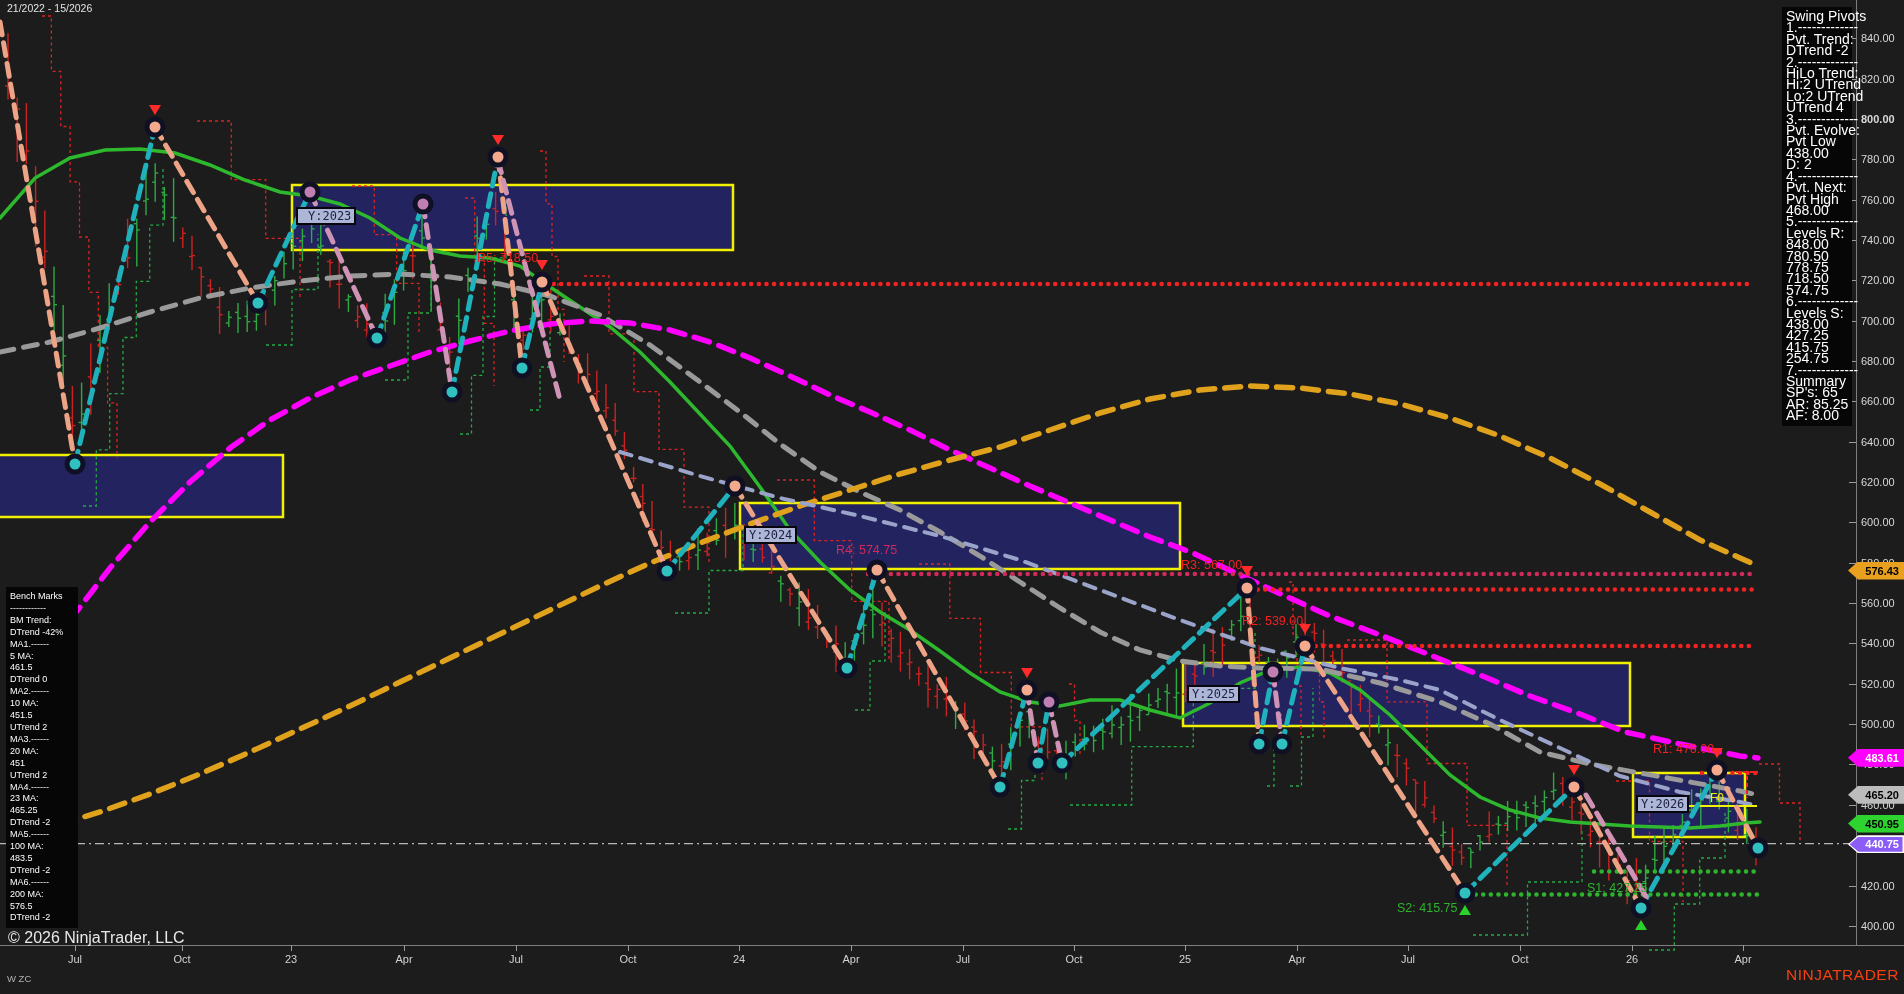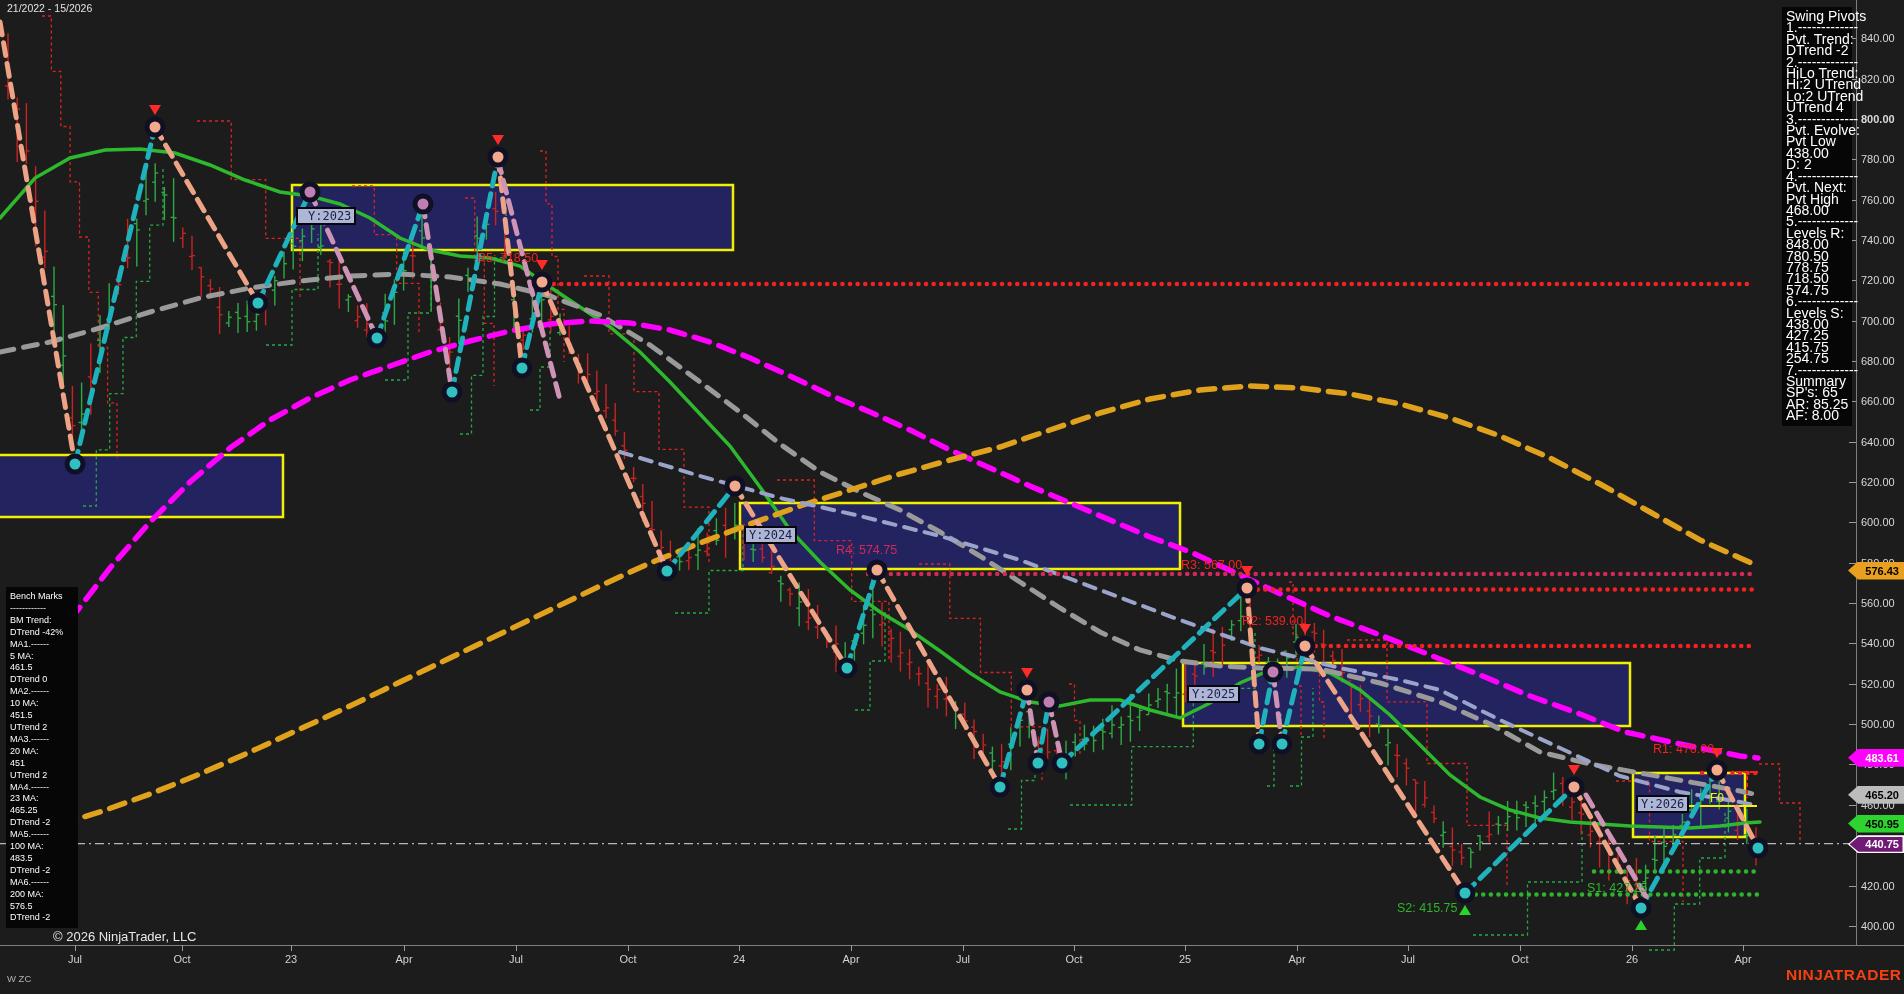--- a/index.html
+++ b/index.html
@@ -25,23 +25,23 @@
   .lvl-label{z-index:4;font-size:12.5px;white-space:pre;}
   .ylabel{z-index:4;background:#aeb6d8;color:#1b2040;border:2px solid #06060c;
     font-family:"DejaVu Sans Mono",monospace;font-size:12px;line-height:14px;padding:0 3px;white-space:pre;}
   .tag{left:1848px;width:56px;height:18px;z-index:6;
     clip-path:polygon(0 50%,10px 0,100% 0,100% 100%,10px 100%);
     font-size:11px;font-weight:bold;text-align:right;line-height:18px;padding-right:5px;box-sizing:border-box;}
   .tag-inner{position:absolute;left:1.5px;top:1.5px;right:1.5px;bottom:1.5px;
     clip-path:polygon(0 50%,9px 0,100% 0,100% 100%,9px 100%);
     font-size:11px;font-weight:bold;text-align:right;line-height:15px;padding-right:3.5px;box-sizing:border-box;}
   #f0-label{z-index:4;color:#f2f200;font-size:12px;}
-  #copyright{left:8px;top:929px;font-size:13px;color:#e8e8e8;z-index:4;margin-left:45px;}
+  #copyright{left:8px;top:929px;font-size:16px;color:#e8e8e8;z-index:4;}
   #series-tag{left:7px;top:973px;font-size:9.5px;color:#b0b0b0;z-index:4;}
-  #brand{left:1786px;top:966px;font-size:15.5px;font-weight:bold;color:#f54011;letter-spacing:.5px;z-index:4;}
+  #brand{left:1786px;top:966px;font-size:15.5px;font-weight:normal;color:#f54011;letter-spacing:.5px;z-index:4;}
 </style>
 </head>
 <body>
 
 <div id="stage">
   <svg id="chart-svg" width="1904" height="994" viewBox="0 0 1904 994">
       <rect x="-4" y="455" width="287" height="62" fill="#23235f" stroke="#f0f000" stroke-width="2.5"></rect>
       <rect x="292" y="185" width="441" height="65" fill="#23235f" stroke="#f0f000" stroke-width="2.5"></rect>
       <rect x="740" y="503" width="440" height="66" fill="#23235f" stroke="#f0f000" stroke-width="2.5"></rect>
       <rect x="1183" y="663" width="447" height="63" fill="#23235f" stroke="#f0f000" stroke-width="2.5"></rect>
@@ -901,21 +901,21 @@
       <div class="abs lvl-label" style="left: 1397px; top: 901px; color: rgb(45, 179, 45); z-index: 4;">S2: 415.75</div>
       <div class="abs ylabel" style="left: 296px; top: 207px; padding-left: 10px;">Y:2023</div>
       <div class="abs ylabel" style="left: 744px; top: 526px;">Y:2024</div>
       <div class="abs ylabel" style="left: 1187px; top: 685px;">Y:2025</div>
       <div class="abs ylabel" style="left: 1636px; top: 795px;">Y:2026</div>
       <div class="abs tag" style="left: 1848px; top: 561.528px; background: rgb(232, 160, 30); color: rgb(0, 0, 0);">576.43</div>
       <div class="abs tag" style="left: 1848px; top: 748.718px; background: rgb(255, 0, 255); color: rgb(255, 255, 255);">483.61</div>
       <div class="abs tag" style="left: 1848px; top: 785.845px; background: rgb(188, 188, 188); color: rgb(0, 0, 0);">465.20</div>
       <div class="abs tag" style="left: 1848px; top: 814.583px; background: rgb(47, 211, 47); color: rgb(0, 0, 0);">450.95</div>
       <div class="abs tag" style="left: 1848px; top: 835.153px; background: rgb(255, 255, 255); color: rgb(255, 255, 255); position: absolute;">
-        <div class="tag-inner" style="background: #701a75; color: rgb(255, 255, 255);">440.75</div>
+        <div class="tag-inner" style="background: #8b5cf6; color: rgb(255, 255, 255);">440.75</div>
       </div>
     </div>
 
   <div class="abs" id="f0-label" style="left: 1710px; top: 791px;">F0</div>
 
   <div class="abs" id="copyright">© 2026 NinjaTrader, LLC</div>
   <div class="abs" id="series-tag">W ZC</div>
   <div class="abs" id="brand">NINJATRADER</div>
 </div>
 

